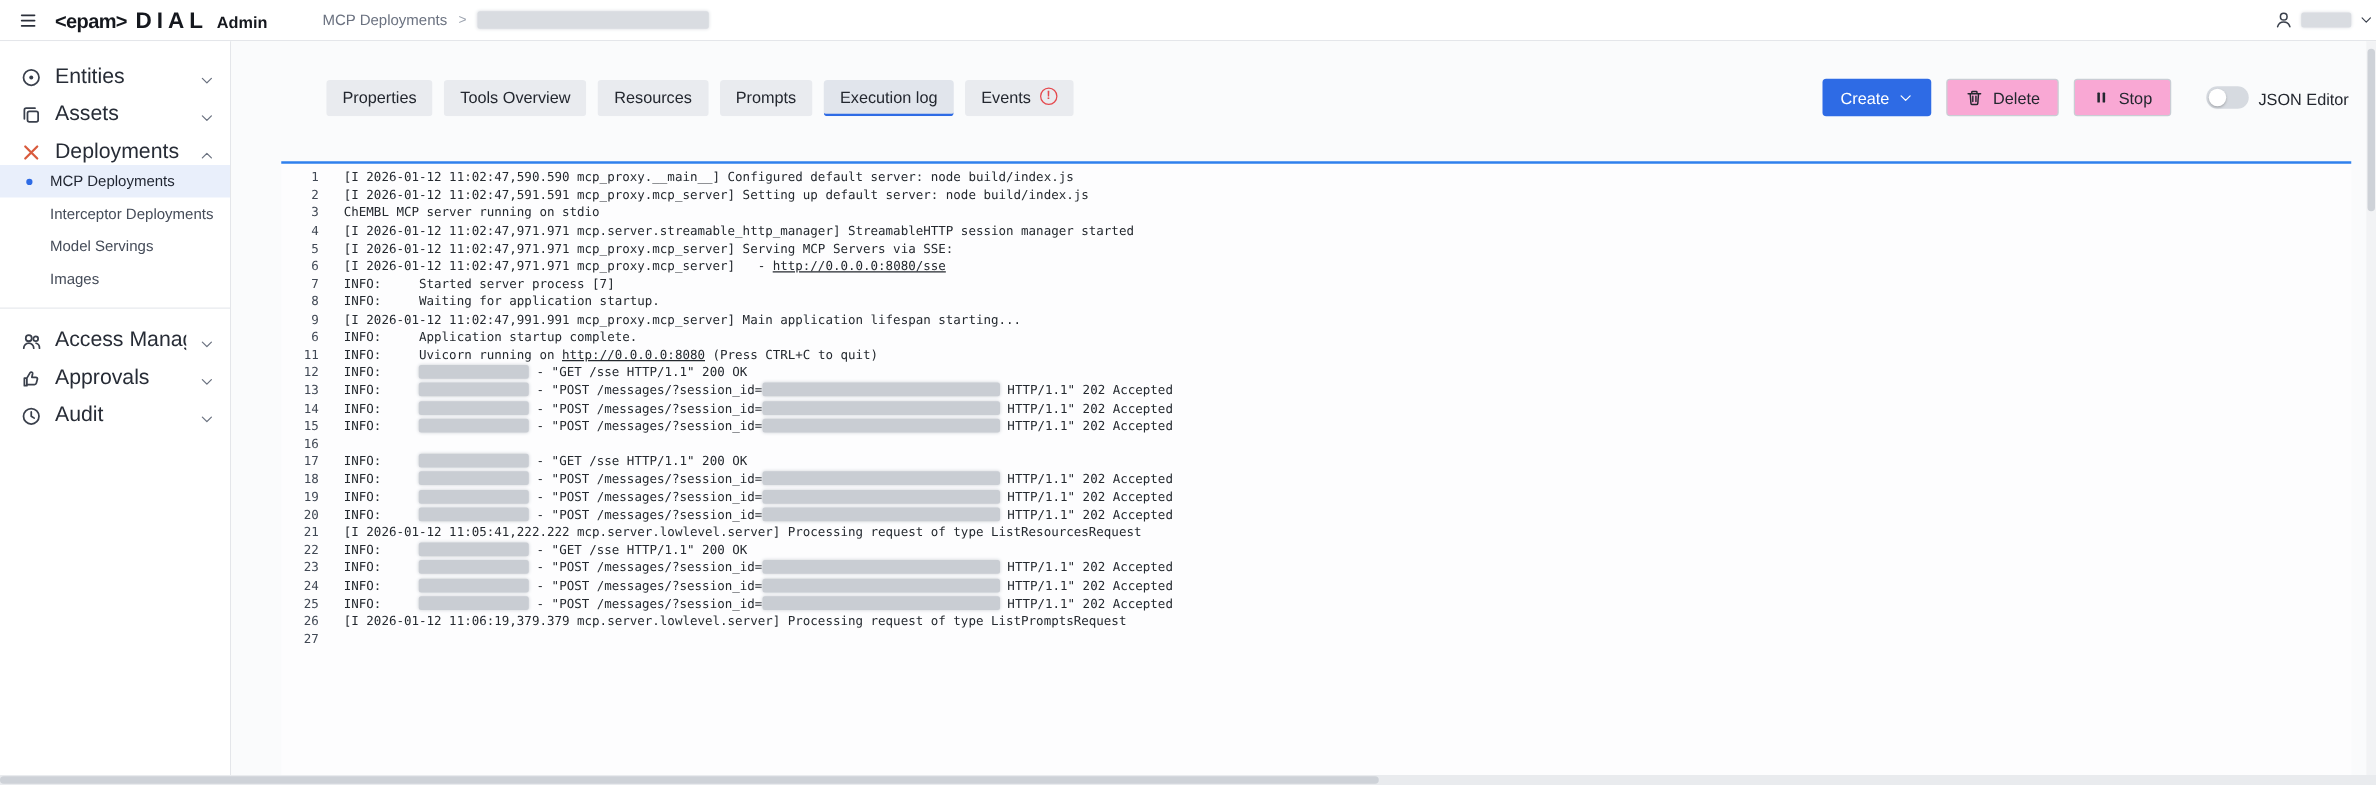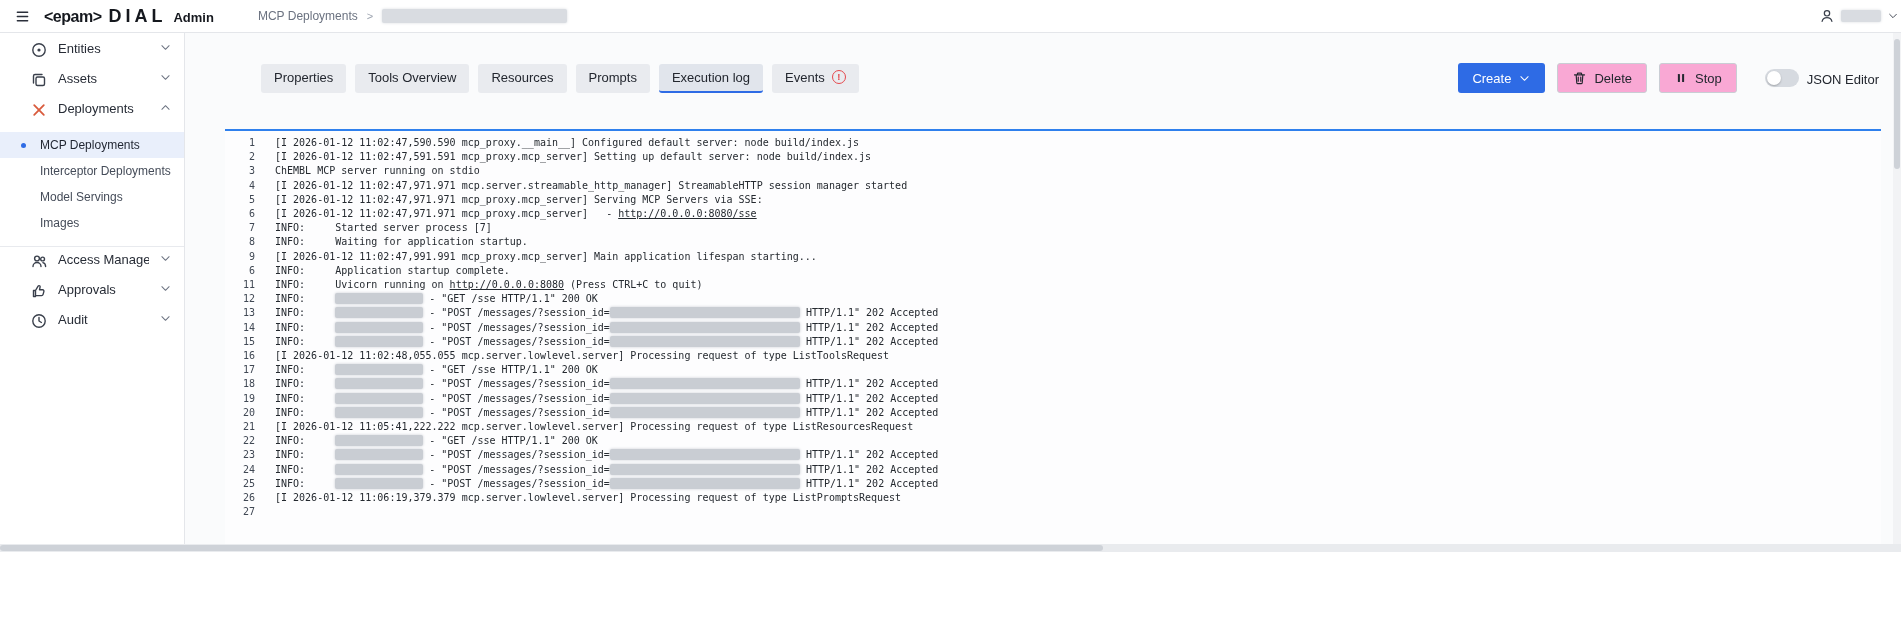--- a/index.html
+++ b/index.html
@@ -7,21 +7,21 @@
     --active-nav-bg:#e9effb;
     --warning-red:#e5484d;
     --deployments-icon:#d95b3d;
     --log-top-border:#2f80ed;
     --redact-gray:#c9cdd3;
     --redact-light:#d9dce1;
   }
   *{margin:0;padding:0;box-sizing:border-box;}
   html,body{width:1901px;height:628px;}
   body{font-family:"Liberation Sans",sans-serif;background:#fff;color:#1f2430;overflow:hidden;}
-  .app{width:1901px;height:552px;display:flex;flex-direction:column;background:#fff;}
+  .app{width:1901px;height:628px;display:flex;flex-direction:column;background:#fff;}
 
   
   .header{flex:0 0 33px;height:33px;background:#fff;border-bottom:1px solid #e4e6ea;display:flex;align-items:center;}
   .menu-btn{width:44px;height:33px;display:flex;align-items:center;justify-content:center;cursor:pointer;color:#2a2f3a;}
   .logo{display:flex;align-items:baseline;gap:7px;margin-right:44px;white-space:nowrap;}
   .logo-epam{font-weight:700;font-size:16px;letter-spacing:-0.5px;color:#15181e;}
   .logo-dial{font-weight:600;font-size:18px;letter-spacing:4px;color:#15181e;}
   .logo-admin{font-size:13px;font-weight:700;color:#15181e;}
   .breadcrumb{display:flex;align-items:center;gap:9px;font-size:12px;color:#6b7280;}
   .crumb-root{cursor:pointer;}
@@ -29,21 +29,21 @@
   .crumb-redact{width:185px;height:14px;background:var(--redact-light);border-radius:2px;box-shadow:0 0 3px var(--redact-light);}
   .user-area{margin-left:auto;display:flex;align-items:center;gap:6px;padding-right:2px;color:#3a404c;cursor:pointer;}
   .user-redact{width:40px;height:12px;background:var(--redact-light);border-radius:2px;box-shadow:0 0 3px var(--redact-light);}
 
   
   .body-row{flex:1;display:flex;min-height:0;}
   .sidebar{flex:0 0 185px;width:185px;background:#fff;border-right:1px solid #e4e6ea;padding-top:8px;overflow:hidden;}
   .main{flex:1;min-width:0;background:#fafbfc;display:flex;flex-direction:column;}
 
   
-  .nav-item{height:30px;display:flex;align-items:flex-start;gap:10px;padding:0 12px 0 30px;font-size:13px;color:#272c36;cursor:pointer;}
+  .nav-item{height:30px;display:flex;align-items:flex-end;gap:10px;padding:0 12px 0 16px;font-size:17px;color:#272c36;cursor:pointer;}
   .nav-item .icon{display:flex;color:#3a404c;}
   .nav-item .icon.colored{color:var(--deployments-icon);}
   .nav-label{flex:1;white-space:nowrap;overflow:hidden;}
   .chev{display:flex;color:#6b7280;}
   .chev.up svg{transform:rotate(180deg);}
   .nav-children{padding:1px 0 5px;}
   .nav-sub{height:26px;display:flex;align-items:center;font-size:12px;color:#454c59;padding-left:40px;position:relative;cursor:pointer;white-space:nowrap;}
   .nav-sub.active{background:var(--active-nav-bg);color:#1f2430;}
   .nav-sub.active::before{content:'';position:absolute;left:21px;top:50%;margin-top:-2.5px;width:5px;height:5px;border-radius:50%;background:var(--accent-blue);}
   .nav-divider{border-top:1px solid #e8eaee;margin:5px 0;}
@@ -292,21 +292,21 @@
             <div class="log-line"><span class="log-num">6</span><span class="log-content">[I 2026-01-12 11:02:47,971.971 mcp_proxy.mcp_server]   - <span class="log-link">http://0.0.0.0:8080/sse</span></span></div>
             <div class="log-line"><span class="log-num">7</span><span class="log-content">INFO:     Started server process [7]</span></div>
             <div class="log-line"><span class="log-num">8</span><span class="log-content">INFO:     Waiting for application startup.</span></div>
             <div class="log-line"><span class="log-num">9</span><span class="log-content">[I 2026-01-12 11:02:47,991.991 mcp_proxy.mcp_server] Main application lifespan starting...</span></div>
             <div class="log-line"><span class="log-num">6</span><span class="log-content">INFO:     Application startup complete.</span></div>
             <div class="log-line"><span class="log-num">11</span><span class="log-content">INFO:     Uvicorn running on <span class="log-link">http://0.0.0.0:8080</span> (Press CTRL+C to quit)</span></div>
             <div class="log-line"><span class="log-num">12</span><span class="log-content">INFO:     <span class="redact" style="width: 88px;"></span> - "GET /sse HTTP/1.1" 200 OK</span></div>
             <div class="log-line"><span class="log-num">13</span><span class="log-content">INFO:     <span class="redact" style="width: 88px;"></span> - "POST /messages/?session_id=<span class="redact" style="width: 190px;"></span> HTTP/1.1" 202 Accepted</span></div>
             <div class="log-line"><span class="log-num">14</span><span class="log-content">INFO:     <span class="redact" style="width: 88px;"></span> - "POST /messages/?session_id=<span class="redact" style="width: 190px;"></span> HTTP/1.1" 202 Accepted</span></div>
             <div class="log-line"><span class="log-num">15</span><span class="log-content">INFO:     <span class="redact" style="width: 88px;"></span> - "POST /messages/?session_id=<span class="redact" style="width: 190px;"></span> HTTP/1.1" 202 Accepted</span></div>
-            <div class="log-line"><span class="log-num">16</span><span class="log-content">[I 2026-01-12 11:02:48,055.055 mcp.server.lowlevel.server] Processing request of type ListToolsRequest</span></div>
+            <div class="log-line"><span class="log-num">16</span></div>
             <div class="log-line"><span class="log-num">17</span><span class="log-content">INFO:     <span class="redact" style="width: 88px;"></span> - "GET /sse HTTP/1.1" 200 OK</span></div>
             <div class="log-line"><span class="log-num">18</span><span class="log-content">INFO:     <span class="redact" style="width: 88px;"></span> - "POST /messages/?session_id=<span class="redact" style="width: 190px;"></span> HTTP/1.1" 202 Accepted</span></div>
             <div class="log-line"><span class="log-num">19</span><span class="log-content">INFO:     <span class="redact" style="width: 88px;"></span> - "POST /messages/?session_id=<span class="redact" style="width: 190px;"></span> HTTP/1.1" 202 Accepted</span></div>
             <div class="log-line"><span class="log-num">20</span><span class="log-content">INFO:     <span class="redact" style="width: 88px;"></span> - "POST /messages/?session_id=<span class="redact" style="width: 190px;"></span> HTTP/1.1" 202 Accepted</span></div>
             <div class="log-line"><span class="log-num">21</span><span class="log-content">[I 2026-01-12 11:05:41,222.222 mcp.server.lowlevel.server] Processing request of type ListResourcesRequest</span></div>
             <div class="log-line"><span class="log-num">22</span><span class="log-content">INFO:     <span class="redact" style="width: 88px;"></span> - "GET /sse HTTP/1.1" 200 OK</span></div>
             <div class="log-line"><span class="log-num">23</span><span class="log-content">INFO:     <span class="redact" style="width: 88px;"></span> - "POST /messages/?session_id=<span class="redact" style="width: 190px;"></span> HTTP/1.1" 202 Accepted</span></div>
             <div class="log-line"><span class="log-num">24</span><span class="log-content">INFO:     <span class="redact" style="width: 88px;"></span> - "POST /messages/?session_id=<span class="redact" style="width: 190px;"></span> HTTP/1.1" 202 Accepted</span></div>
             <div class="log-line"><span class="log-num">25</span><span class="log-content">INFO:     <span class="redact" style="width: 88px;"></span> - "POST /messages/?session_id=<span class="redact" style="width: 190px;"></span> HTTP/1.1" 202 Accepted</span></div>
             <div class="log-line"><span class="log-num">26</span><span class="log-content">[I 2026-01-12 11:06:19,379.379 mcp.server.lowlevel.server] Processing request of type ListPromptsRequest</span></div>

